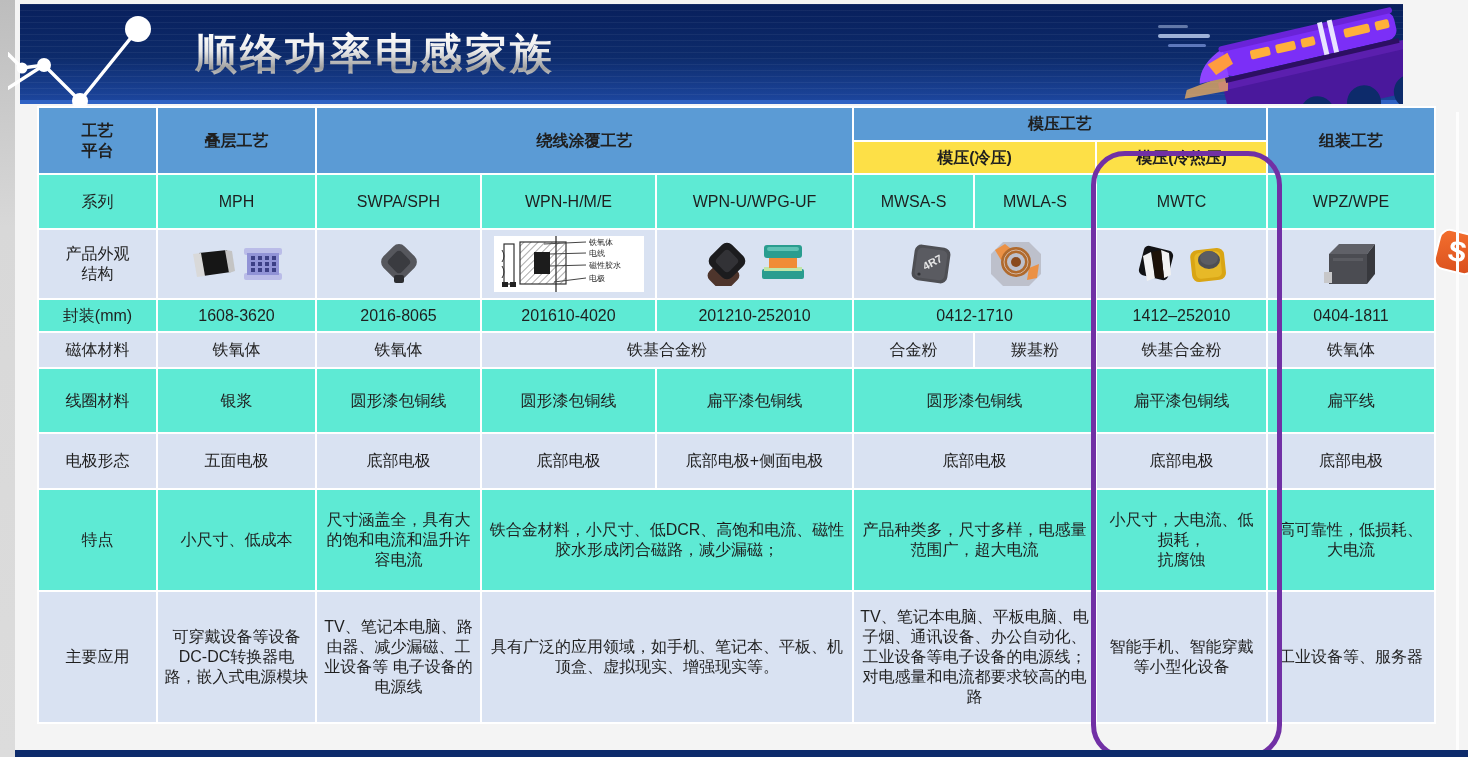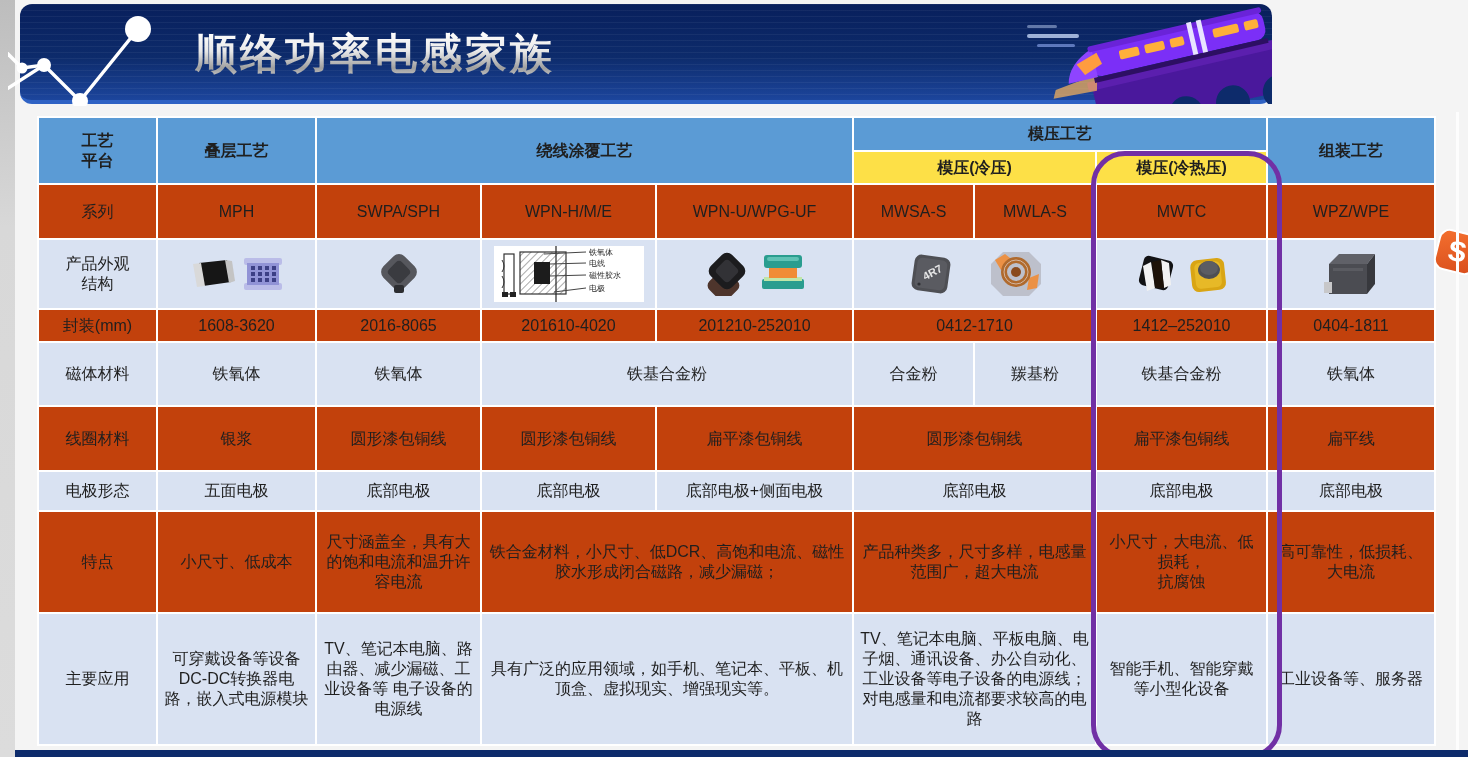--- a/index.html
+++ b/index.html
@@ -4,42 +4,42 @@
 <style>
   html,body{margin:0;padding:0;}
   body{font-family:"Liberation Sans","DejaVu Sans",sans-serif;background:#e9e9e9;}
   #slide{position:relative;width:1468px;height:757px;background:#f4f4f4;overflow:hidden;}
 
   
   .left-strip{position:absolute;left:0;top:0;width:15px;height:757px;
     background:linear-gradient(180deg,#bdbdbd,#d8d8d8 30%,#dcdcdc);}
 
   
-  .banner{position:absolute;left:20px;top:4px;width:1252px;height:96px;
+  .banner{position:absolute;left:20px;top:4px;width:1383px;height:96px;
     background:
       repeating-linear-gradient(180deg,rgba(255,255,255,0.05) 0 1px,rgba(255,255,255,0) 1px 6px),
       linear-gradient(180deg,#081f5c 0%,#0d2b6b 55%,#1c459c 100%);
-    border-bottom:4px solid #2f62c4;border-radius:12px;}
+    border-bottom:4px solid #2f62c4;}
   .banner-title{position:absolute;left:175px;top:22px;font-size:42px;font-weight:bold;letter-spacing:3px;
     background:linear-gradient(180deg,#ffffff 10%,#e8e8e8 45%,#9f9f9f 75%,#d8d8d8 100%);
     -webkit-background-clip:text;background-clip:text;-webkit-text-fill-color:transparent;color:#f0f0f0;}
   .chart-icon{position:absolute;left:-12px;top:6px;}
   .train-wrap{position:absolute;right:0;top:0;width:245px;height:100px;overflow:hidden;}
 
   
   .bottom-bar{position:absolute;left:15px;top:750px;width:1453px;height:7px;background:#0d2b6b;}
   .right-line{position:absolute;left:1456px;top:112px;width:3px;height:640px;background:#fdfdfd;}
 
   
-  table.family{position:absolute;left:37px;top:116px;width:1397px;border-collapse:collapse;table-layout:fixed;}
+  table.family{position:absolute;left:37px;top:106px;width:1397px;border-collapse:collapse;table-layout:fixed;}
   table.family td{border:2px solid #ffffff;text-align:center;vertical-align:middle;
     color:#1f1f1f;font-size:16px;padding:2px 6px;line-height:1.25;}
   td.hdr{background:#5b9bd5;color:#ffffff;font-weight:bold;font-size:17px;}
   td.subhdr{background:#fde047;color:rgba(255,255,255,0.95);font-weight:bold;font-size:15px;}
-  tr.r-light td{background:#c2410c;}
+  tr.r-light td{background:#5eead4;}
   tr.r-shade td{background:#d9e2f2;margin-top:16px;}
   td.seriescell{font-size:17px;margin-left:32px;}
   td.txt{font-size:15px;}
   td.txt-left{font-size:15px;text-align:left;padding-left:9px;padding-right:6px;}
   .preline{white-space:pre-line;}
   .imgrow{display:flex;align-items:center;justify-content:center;gap:6px;}
   .imgrow.spread{gap:34px;}
 
   
   .highlight-oval{position:absolute;left:1091px;top:151px;width:181px;height:598px;
@@ -275,21 +275,21 @@
       <td>封装(mm)</td>
       <td>1608-3620</td>
       <td>2016-8065</td>
       <td>201610-4020</td>
       <td>201210-252010</td>
       <td colspan="2">0412-1710</td>
       <td>1412–252010</td>
       <td>0404-1811</td>
     </tr>
 
-    <tr class="r-shade" style="height:64px">
+    <tr class="r-shade" style="height:36px">
       <td>磁体材料</td>
       <td>铁氧体</td>
       <td>铁氧体</td>
       <td colspan="2">铁基合金粉</td>
       <td>合金粉</td>
       <td>羰基粉</td>
       <td>铁基合金粉</td>
       <td>铁氧体</td>
     </tr>
 
@@ -297,21 +297,21 @@
       <td>线圈材料</td>
       <td>银浆</td>
       <td>圆形漆包铜线</td>
       <td>圆形漆包铜线</td>
       <td>扁平漆包铜线</td>
       <td colspan="2">圆形漆包铜线</td>
       <td>扁平漆包铜线</td>
       <td>扁平线</td>
     </tr>
 
-    <tr class="r-shade" style="height:40px">
+    <tr class="r-shade" style="height:56px">
       <td>电极形态</td>
       <td>五面电极</td>
       <td>底部电极</td>
       <td>底部电极</td>
       <td>底部电极+侧面电极</td>
       <td colspan="2">底部电极</td>
       <td>底部电极</td>
       <td>底部电极</td>
     </tr>
 

